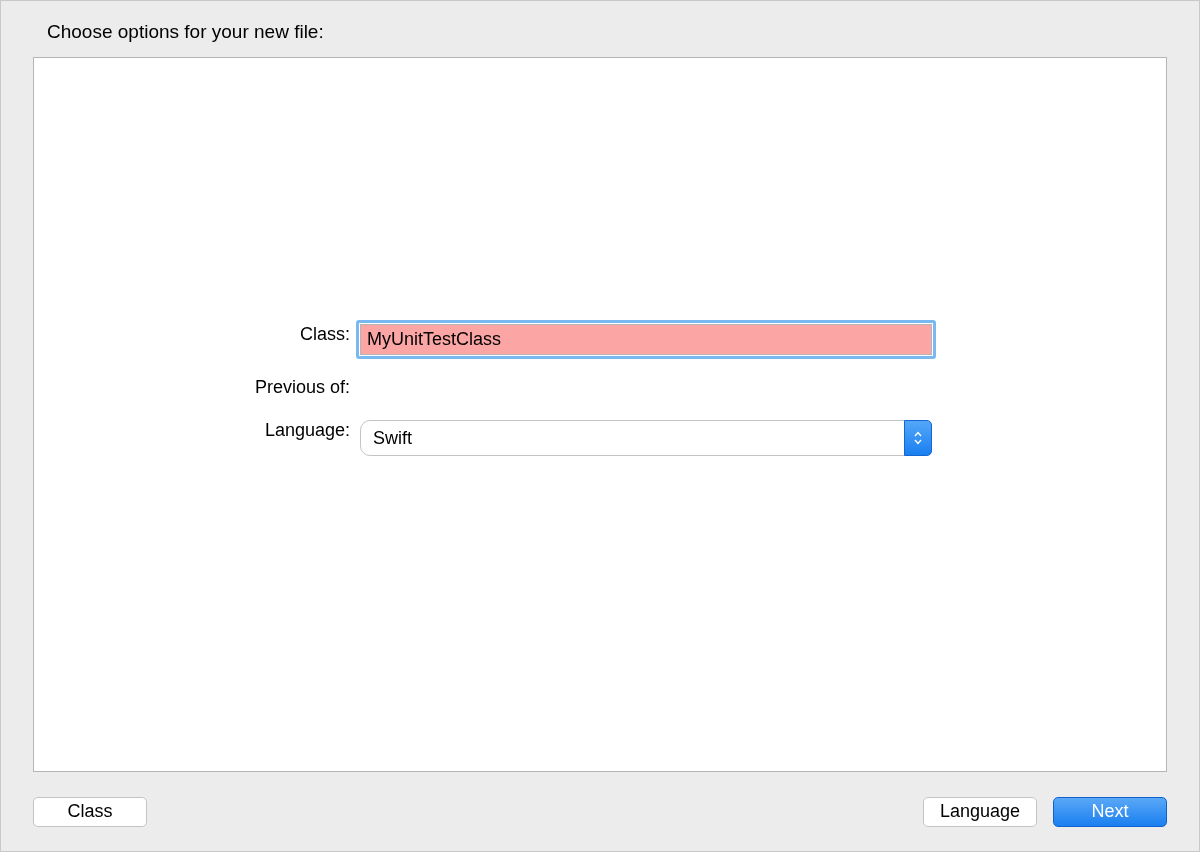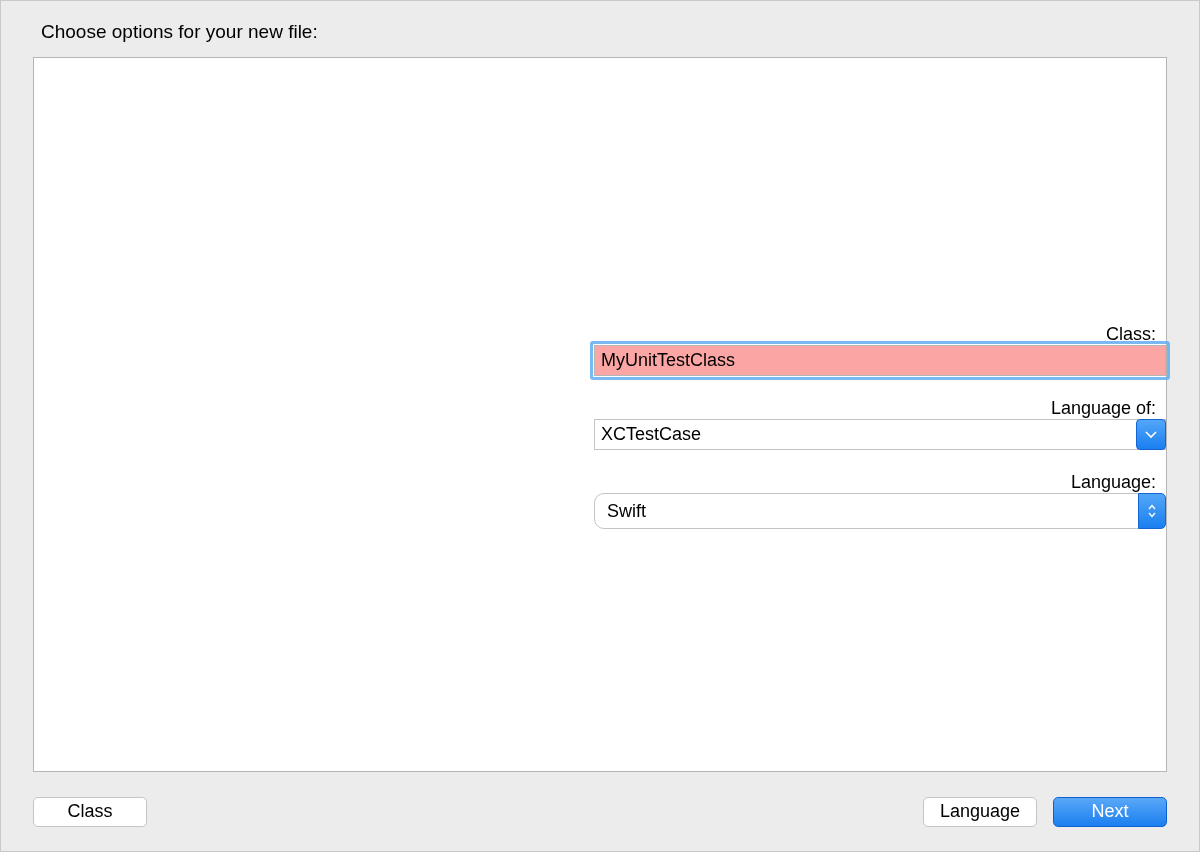--- a/index.html
+++ b/index.html
@@ -13,44 +13,43 @@
   overflow: hidden;
 }
 .dialog {
   width: 1200px; height: 852px;
   border: 1px solid #c9c9c9;
   background: #ececec;
   position: relative;
 }
 .dialog-title {
   position: absolute;
-  left: 40px;
+  left: 46px;
   top: 20px;
   font-size: 19px;
   color: #000;
 }
 .content-panel {
   position: absolute;
   left: 32px;
   right: 32px;
   top: 56px;
   bottom: 79px;
   background: #fff;
   border: 1px solid #b5b5b5;
 }
 .form-area {
   position: absolute;
   top: 266px;
   left: 0; right: 0;
 }
 .form-row {
   display: flex;
-  align-items: flex-end;
+  align-items: flex-start;
   margin-bottom: 22px;
-  flex-direction: column;
 }
 .form-label {
   width: 326px;
   text-align: right;
   padding-right: 10px;
   font-size: 18px;
   color: #000;
 }
 .control-wrap {
   width: 572px;
@@ -169,31 +168,21 @@
       <div class="form-row">
         <div class="form-label">Class:</div>
         <div class="control-wrap">
           <div class="text-input-focus">
             <input class="text-input" type="text" value="MyUnitTestClass" style="">
           </div>
         </div>
       </div>
 
       <div class="form-row">
-        <div class="form-label">Language of:</div>
-        <div class="control-wrap">
-          <div class="combo">
-            <span class="combo-value">XCTestCase</span>
-            <div class="combo-btn">
-              <svg width="12" height="8" viewBox="0 0 12 8">
-                  <path d="M1 1 L6 6 L11 1" stroke="#fff" stroke-width="1.6" fill="none"></path>
-                </svg>
-            </div>
-          </div>
-        </div>
+        <div class="form-label">Previous of:</div>
       </div>
 
       <div class="form-row">
         <div class="form-label">Language:</div>
         <div class="control-wrap">
           <div class="select">
             <span class="select-value">Swift</span>
             <div class="select-btn">
               <svg width="10" height="16" viewBox="0 0 10 16">
                 <path d="M2 6 L5 2.5 L8 6" stroke="#fff" stroke-width="1.4" fill="none"></path>

